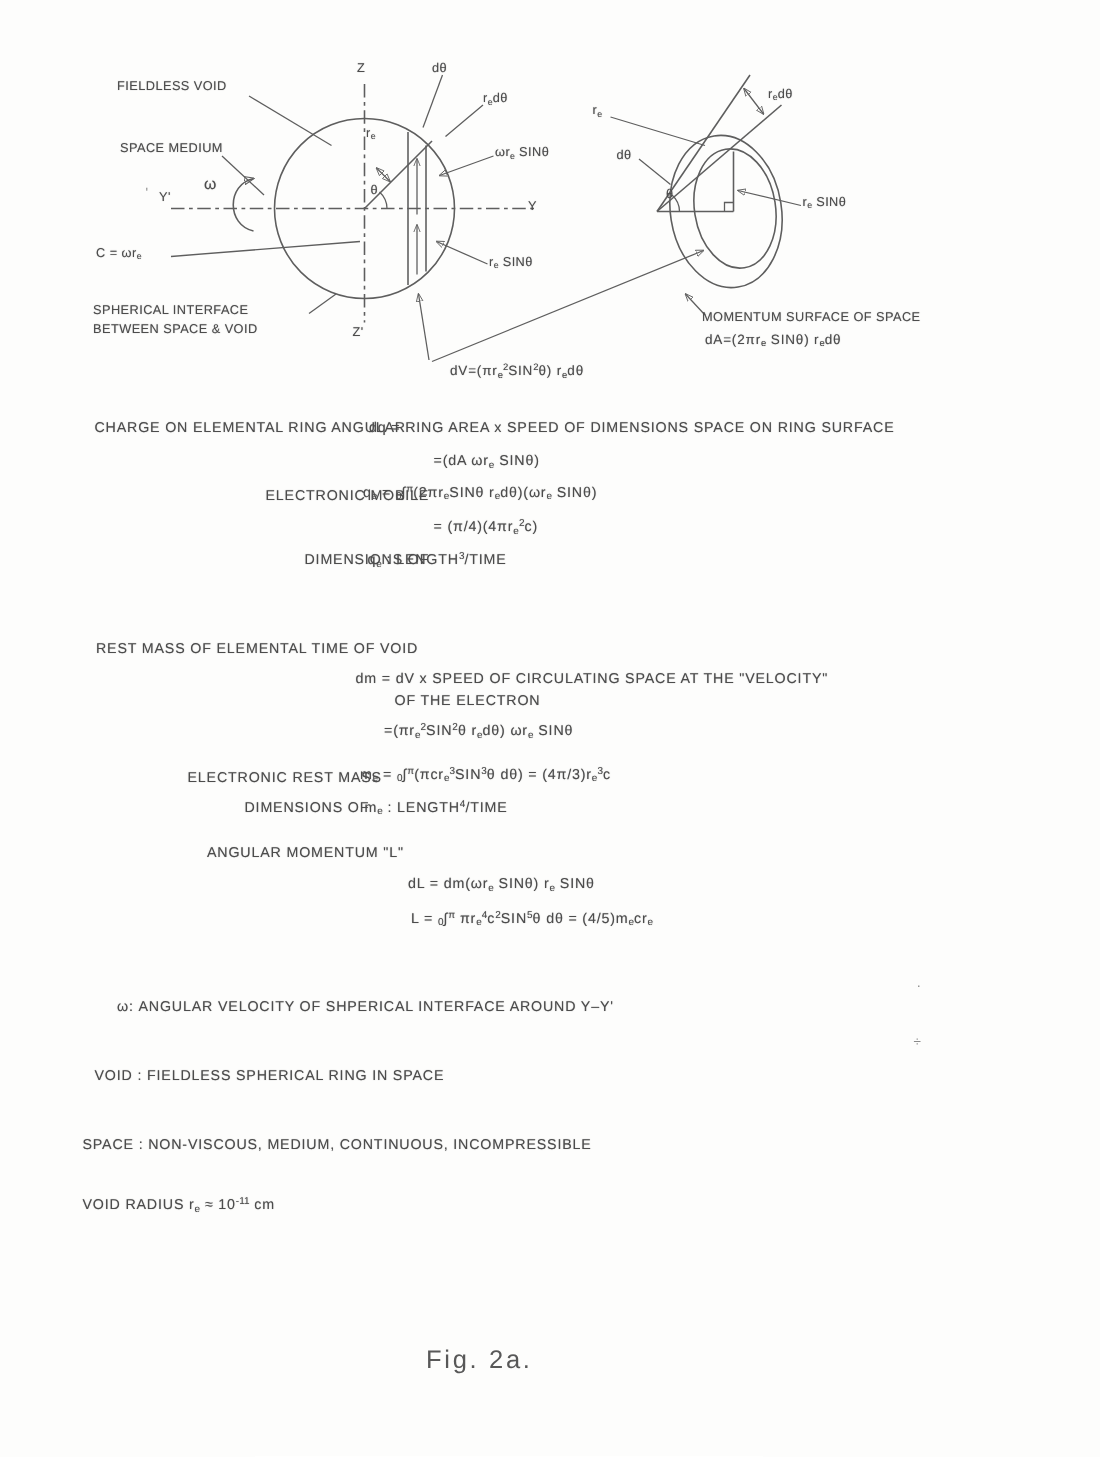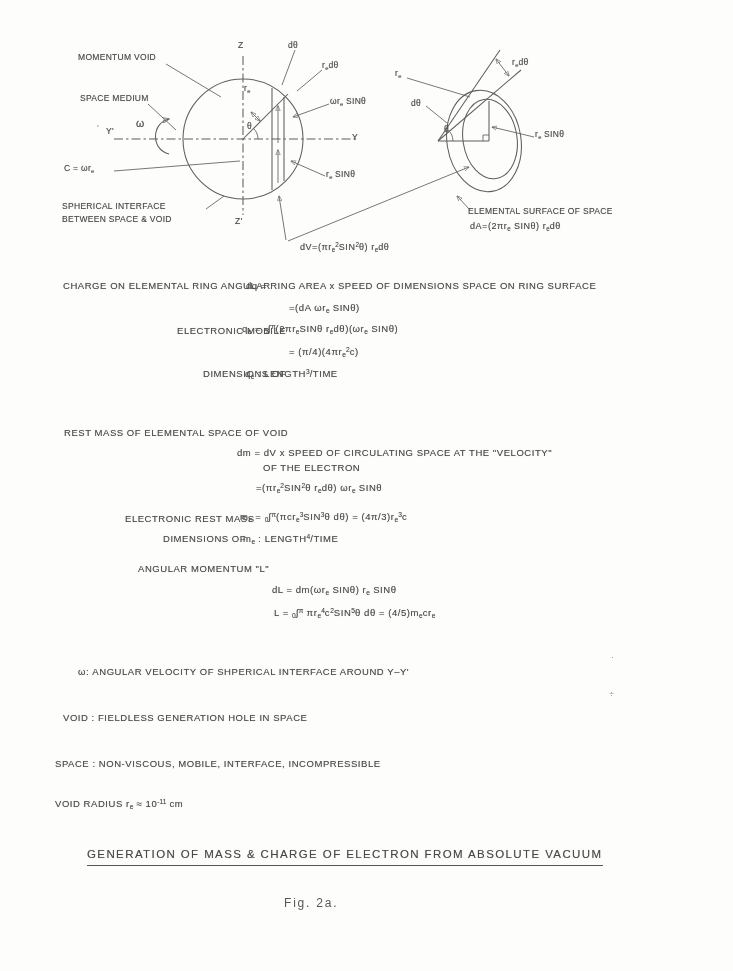--- a/index.html
+++ b/index.html
@@ -8,21 +8,21 @@
   .t{position:absolute;white-space:nowrap;font-size:9.5px;letter-spacing:.55px;
      line-height:1.15;text-shadow:0 0 .7px rgba(90,90,90,.55);}
   .lab{font-size:8.5px;letter-spacing:.3px;}
   .sm{font-size:9px;}
   .om{font-size:10.5px;}
   sub,sup{font-size:70%;letter-spacing:0;line-height:0;}
   sub{vertical-align:-0.3em;}
   sup{vertical-align:0.5em;}
   .title{font-size:11.5px;letter-spacing:1.4px;border-bottom:1.6px solid #575757;
          padding-bottom:4px;color:#4a4a4a;}
-  .fig{font-size:12px;letter-spacing:1.8px;color:#585858;text-shadow:none;}
+  .fig{font-size:17px;letter-spacing:1.8px;color:#585858;text-shadow:none;}
   .speck{color:#8a8a8a;font-size:9px;text-shadow:none;}
   svg.geo{position:absolute;left:0;top:0;}
   svg.geo line,svg.geo path,svg.geo circle,svg.geo ellipse{
       stroke:#5e5e5e;fill:none;stroke-width:1.05;}
   svg.geo .thin{stroke-width:.85;}
   svg.geo .dashdot{stroke-dasharray:9 3 2.5 3;}
 </style>
 </head>
 <body>
 
@@ -65,21 +65,21 @@
     <line x1="489" y1="101" x2="489" y2="141"></line>
     <path d="M 489,135 L 483,135 L 483,141" class="thin"></path>
     <path d="M 453,141 A 15,15 0 0 0 448,130" class="thin"></path>
     <line x1="496" y1="59" x2="509" y2="76" class="thin" marker-start="url(#arr)" marker-end="url(#arr)"></line>
     <line x1="407" y1="78" x2="470" y2="97" class="thin"></line>
     <line x1="426" y1="106" x2="447" y2="123" class="thin"></line>
     <line x1="534" y1="137" x2="492" y2="127" class="thin" marker-end="url(#arr)"></line>
     <line x1="470" y1="210" x2="457" y2="196" class="thin" marker-end="url(#arr)"></line>
   </svg>
 
-  <div class="t lab" style="left:78px;top:53px">MOMENTUM VOID</div>
+  <div class="t lab" style="left:78px;top:53px">FIELDLESS VOID</div>
   <div class="t lab" style="left:80px;top:94px">SPACE MEDIUM</div>
   <div class="t lab" style="left:106px;top:127px">Y'</div>
   <div class="t om" style="left:136px;top:117px">ω</div>
   <div class="t lab" style="left:238px;top:41px">Z</div>
   <div class="t lab" style="left:235px;top:217px">Z'</div>
   <div class="t lab" style="left:352px;top:133px">Y</div>
   <div class="t lab" style="left:64px;top:164px">C = ωr<sub>e</sub></div>
   <div class="t lab" style="left:62px;top:202px">SPHERICAL INTERFACE</div>
   <div class="t lab" style="left:62px;top:215px">BETWEEN SPACE &amp; VOID</div>
   <div class="t lab" style="left:244px;top:84px">r<sub>e</sub></div>
@@ -88,49 +88,48 @@
   <div class="t lab" style="left:322px;top:61px">r<sub>e</sub>dθ</div>
   <div class="t lab" style="left:330px;top:97px">ωr<sub>e</sub> SINθ</div>
   <div class="t lab" style="left:326px;top:170px">r<sub>e</sub> SINθ</div>
   <div class="t sm" style="left:300px;top:242px">dV=(πr<sub>e</sub><sup>2</sup>SIN<sup>2</sup>θ) r<sub>e</sub>dθ</div>
 
   <div class="t lab" style="left:395px;top:69px">r<sub>e</sub></div>
   <div class="t lab" style="left:512px;top:58px">r<sub>e</sub>dθ</div>
   <div class="t lab" style="left:411px;top:99px">dθ</div>
   <div class="t lab" style="left:444px;top:125px">θ</div>
   <div class="t lab" style="left:535px;top:130px">r<sub>e</sub> SINθ</div>
-  <div class="t lab" style="left:468px;top:207px">ELEMENTAL SURFACE OF SPACE</div>
+  <div class="t lab" style="left:468px;top:207px">MOMENTUM SURFACE OF SPACE</div>
   <div class="t sm" style="left:470px;top:221px">dA=(2πr<sub>e</sub> SINθ) r<sub>e</sub>dθ</div>
 
   <div class="t" style="left:63px;top:281px">CHARGE ON ELEMENTAL RING ANGULAR</div>
   <div class="t" style="left:246px;top:281px">dq = RING AREA x SPEED OF DIMENSIONS SPACE ON RING SURFACE</div>
   <div class="t" style="left:289px;top:303px">=(dA ωr<sub>e</sub> SINθ)</div>
   <div class="t" style="left:177px;top:326px">ELECTRONIC MOBILE</div>
   <div class="t" style="left:242px;top:324px">q<sub>e</sub> = <sub>0</sub>∫<sup>π</sup>(2πr<sub>e</sub>SINθ r<sub>e</sub>dθ)(ωr<sub>e</sub> SINθ)</div>
   <div class="t" style="left:289px;top:347px">= (π/4)(4πr<sub>e</sub><sup>2</sup>c)</div>
   <div class="t" style="left:203px;top:369px">DIMENSIONS OF</div>
   <div class="t" style="left:245px;top:369px">q<sub>e</sub> : LENGTH<sup>3</sup>/TIME</div>
 
-  <div class="t" style="left:64px;top:428px">REST MASS OF ELEMENTAL SPACE OF VOID</div>
+  <div class="t" style="left:64px;top:428px">REST MASS OF ELEMENTAL TIME OF VOID</div>
   <div class="t" style="left:237px;top:448px">dm = dV x SPEED OF CIRCULATING SPACE AT THE "VELOCITY"</div>
   <div class="t" style="left:263px;top:463px">OF THE ELECTRON</div>
   <div class="t" style="left:256px;top:483px">=(πr<sub>e</sub><sup>2</sup>SIN<sup>2</sup>θ r<sub>e</sub>dθ) ωr<sub>e</sub> SINθ</div>
   <div class="t" style="left:125px;top:514px">ELECTRONIC REST MASS</div>
   <div class="t" style="left:240px;top:512px">m<sub>e</sub> = <sub>0</sub>∫<sup>π</sup>(πcr<sub>e</sub><sup>3</sup>SIN<sup>3</sup>θ dθ) = (4π/3)r<sub>e</sub><sup>3</sup>c</div>
   <div class="t" style="left:163px;top:534px">DIMENSIONS OF</div>
   <div class="t" style="left:243px;top:534px">m<sub>e</sub> : LENGTH<sup>4</sup>/TIME</div>
   <div class="t" style="left:138px;top:564px">ANGULAR MOMENTUM "L"</div>
   <div class="t" style="left:272px;top:585px">dL = dm(ωr<sub>e</sub> SINθ) r<sub>e</sub> SINθ</div>
   <div class="t" style="left:274px;top:608px">L = <sub>0</sub>∫<sup>π</sup> πr<sub>e</sub><sup>4</sup>c<sup>2</sup>SIN<sup>5</sup>θ dθ = (4/5)m<sub>e</sub>cr<sub>e</sub></div>
 
   <div class="t" style="left:78px;top:667px">ω: ANGULAR VELOCITY OF SHPERICAL INTERFACE AROUND Y–Y'</div>
-  <div class="t" style="left:63px;top:713px">VOID : FIELDLESS GENERATION HOLE IN SPACE</div>
-  <div class="t" style="left:55px;top:759px">SPACE : NON-VISCOUS, MOBILE, INTERFACE, INCOMPRESSIBLE</div>
+  <div class="t" style="left:63px;top:713px">VOID : FIELDLESS SPHERICAL RING IN SPACE</div>
+  <div class="t" style="left:55px;top:759px">SPACE : NON-VISCOUS, MEDIUM, CONTINUOUS, INCOMPRESSIBLE</div>
   <div class="t" style="left:55px;top:799px">VOID RADIUS  r<sub>e</sub> ≈ 10<sup>-11</sup> cm</div>
 
-  <div class="t title" style="left:87px;top:848px">GENERATION OF MASS &amp; CHARGE OF ELECTRON FROM ABSOLUTE VACUUM</div>
   <div class="t fig" style="left:284px;top:897px">Fig. 2a.</div>
 
   <div class="t speck" style="left:97px;top:123px">'</div>
   <div class="t speck" style="left:611px;top:652px">·</div>
   <div class="t speck" style="left:609px;top:689px">÷</div>
 
 </div>
 
 </body></html>

